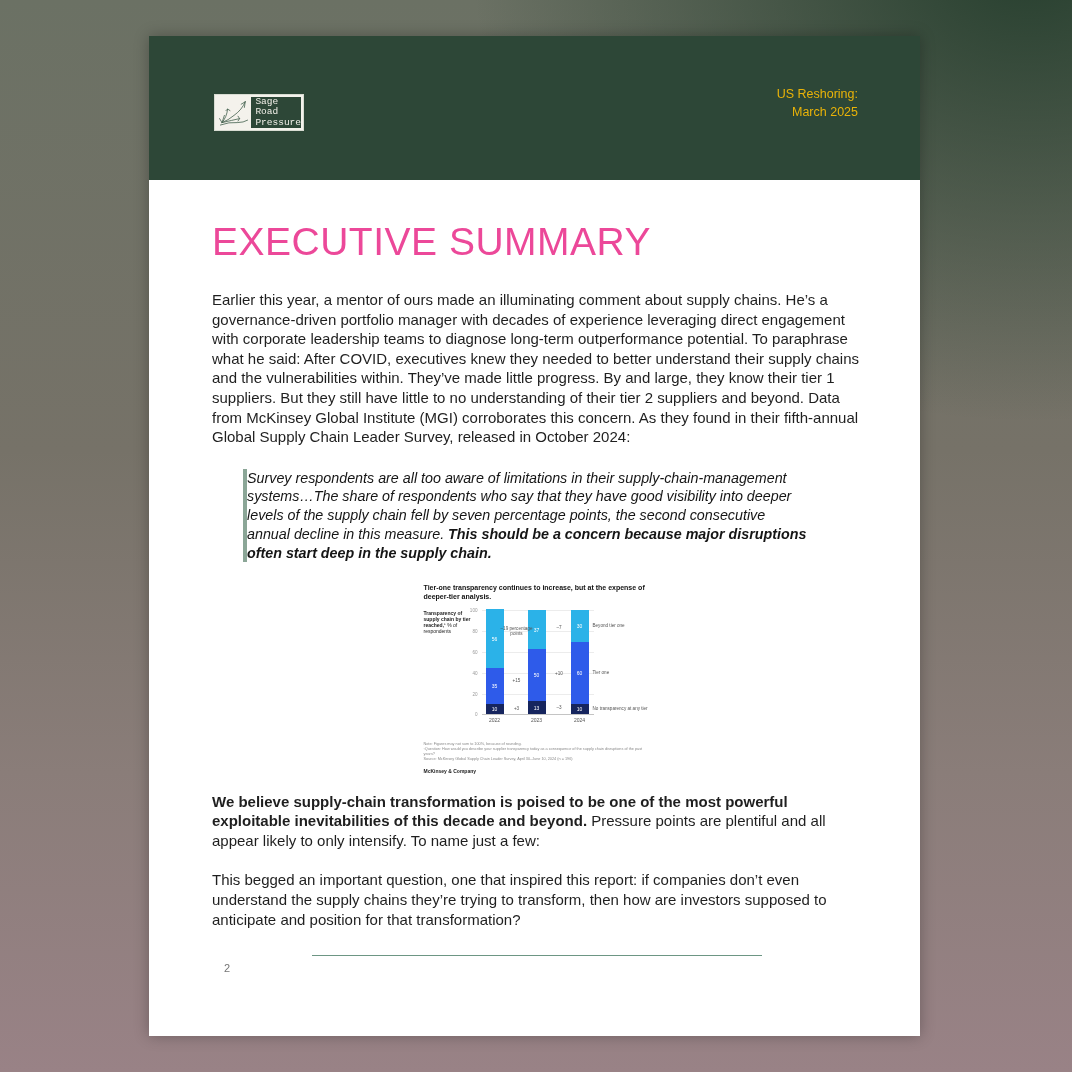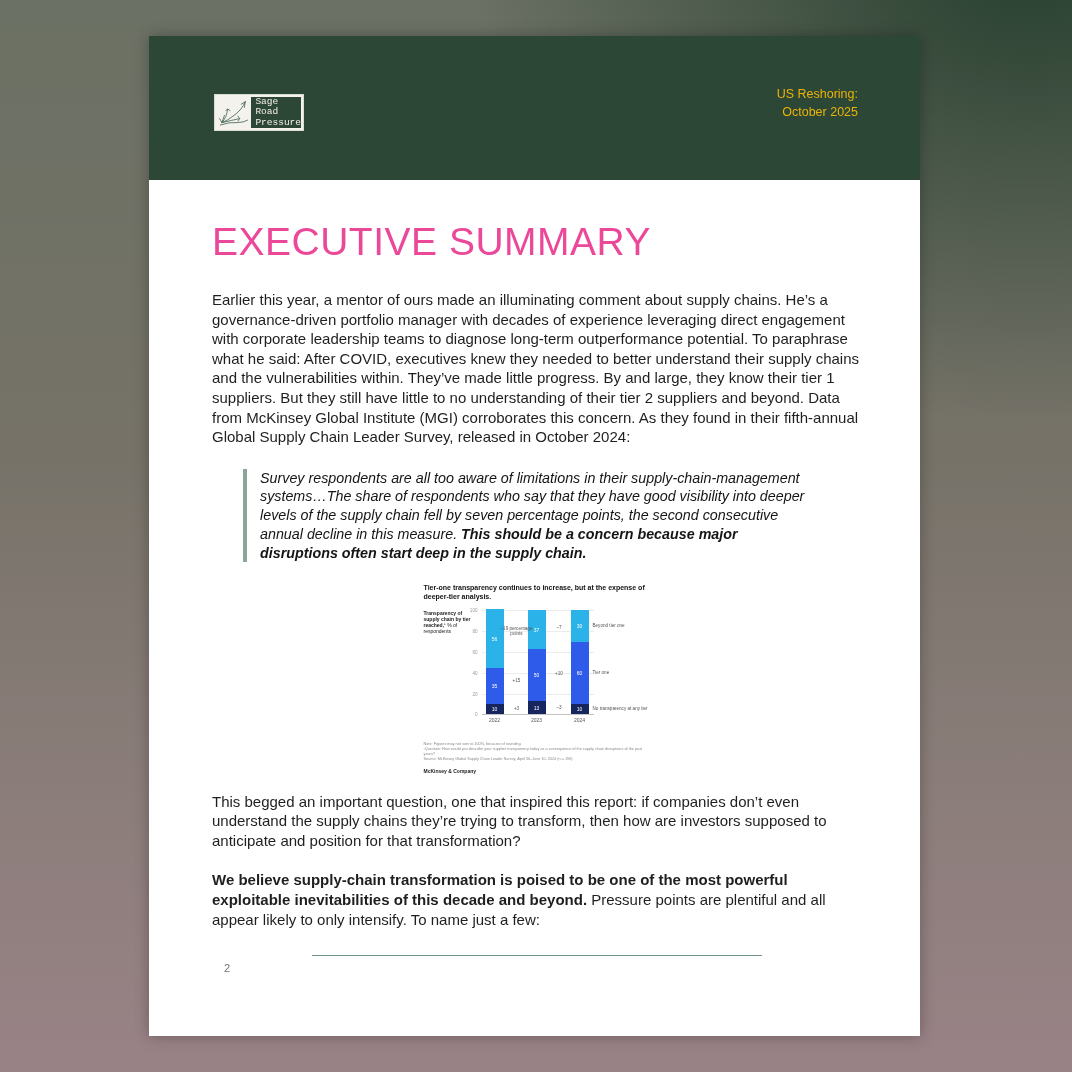--- a/index.html
+++ b/index.html
@@ -34,21 +34,21 @@
   }
   .content{padding:0 59px 0 63px;}
   .doc-title{
     margin:40px 0 26px 0;font-size:39px;font-weight:400;letter-spacing:.5px;
     color:#ec4899;
   }
   p.body-text{
     margin:0 0 20px 0;font-size:15px;line-height:19.6px;color:#1f1f1f;
   }
   .quote{
-    margin:22px 52px 22px 31px;border-left:4px solid #8ba697;padding-left:13px;
+    margin:22px 52px 22px 31px;border-left:4px solid #8ba697;
     font-style:italic;font-size:14.3px;line-height:18.7px;color:#151515;
   }
   .quote b{font-weight:bold;}
   .lead-bold{font-weight:bold;}
   .divider{
     width:450px;margin:26px auto 0 auto;border:none;border-top:1px solid #6d9684;
   }
   .page-num{
     position:absolute;left:75px;top:926px;font-size:11px;color:#757575;
   }
@@ -88,21 +88,21 @@
           <path d="M8 21 L5 30 L2 25"></path>
         </svg>
       </div>
       <div class="logo-box">
         <span>Sage Road</span>
         <span>Pressure</span>
       </div>
     </div>
     <div class="issue">
       <div>US Reshoring:</div>
-      <div>October 2025</div>
+      <div>March 2025</div>
     </div>
   </div>
 
   <div class="content">
     <h1 class="doc-title">EXECUTIVE SUMMARY</h1>
 
     <p class="body-text">Earlier this year, a mentor of ours made an illuminating comment about supply chains. He’s a governance-driven portfolio manager with decades of experience leveraging direct engagement with corporate leadership teams to diagnose long-term outperformance potential. To paraphrase what he said: After COVID, executives knew they needed to better understand their supply chains and the vulnerabilities within. They’ve made little progress. By and large, they know their tier 1 suppliers. But they still have little to no understanding of their tier 2 suppliers and beyond. Data from McKinsey Global Institute (MGI) corroborates this concern. As they found in their fifth-annual Global Supply Chain Leader Survey, released in October 2024:</p>
 
     <div class="quote">
       <span>Survey respondents are all too aware of limitations in their supply-chain-management systems…The share of respondents who say that they have good visibility into deeper levels of the supply chain fell by seven percentage points, the second consecutive annual decline in this measure. </span><b>This should be a concern because major disruptions often start deep in the supply chain.</b>
@@ -158,21 +158,21 @@
           </div>
       </div>
       <div class="mck-foot">
           <div>Note: Figures may not sum to 100%, because of rounding.</div>
           <div>¹Question: How would you describe your supplier transparency today as a consequence of the supply chain disruptions of the past years?</div>
           <div>Source: McKinsey Global Supply Chain Leader Survey, April 30–June 10, 2024 (n = 196)</div>
         </div>
       <div class="mck-brand">McKinsey &amp; Company</div>
     </div>
 
+    <p class="body-text"><span class="lead-bold">We believe supply-chain transformation is poised to be one of the most powerful exploitable inevitabilities of this decade and beyond.</span><span> Pressure points are plentiful and all appear likely to only intensify. To name just a few:</span></p>
+
     <p class="body-text">This begged an important question, one that inspired this report: if companies don’t even understand the supply chains they’re trying to transform, then how are investors supposed to anticipate and position for that transformation?</p>
-
-    <p class="body-text"><span class="lead-bold">We believe supply-chain transformation is poised to be one of the most powerful exploitable inevitabilities of this decade and beyond.</span><span> Pressure points are plentiful and all appear likely to only intensify. To name just a few:</span></p>
 
     <hr class="divider">
   </div>
 
   <div class="page-num">2</div>
 </div>
 
 </body></html>

